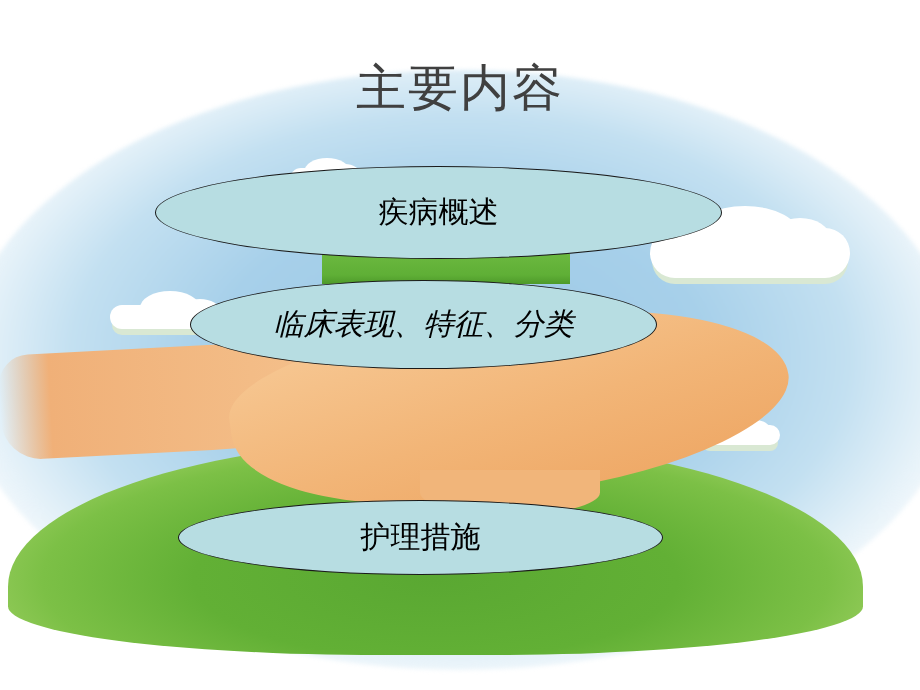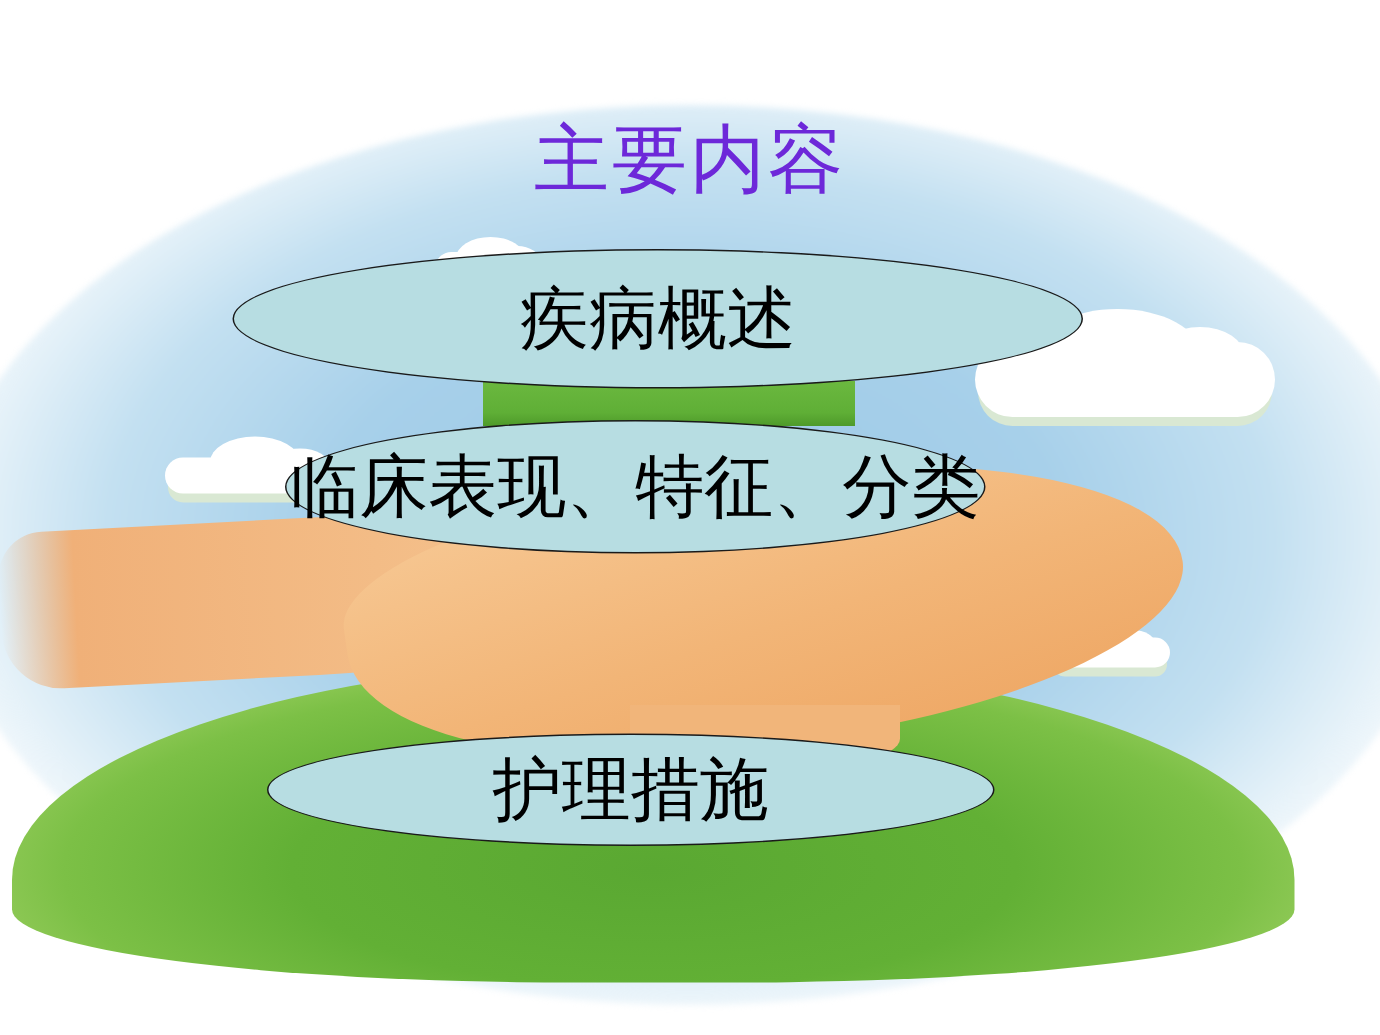--- a/index.html
+++ b/index.html
@@ -100,52 +100,52 @@
       top: 254px;
       width: 248px;
       height: 30px;
       background: linear-gradient(180deg, #6bb83f 0%, #5faf36 70%, #4e9a2a 100%);
     }
 
     
     .title {
       position: absolute;
       left: 0;
-      top: 73px;
+      top: 55px;
       width: 920px;
       text-align: center;
       font-size: 50px;
       line-height: 66px;
-      color: #6d28d9;
+      color: #404040;
       letter-spacing: 2px;
       z-index: 5;
     }
 
     
     .item {
       position: absolute;
       border: 1.5px solid #1a1a1a;
       border-radius: 50%;
       background: #b7dde2;
       display: flex;
       align-items: center;
       justify-content: center;
       box-sizing: border-box;
       z-index: 4;
       cursor: pointer;
     }
     .item-label {
-      font-size: 46px;
+      font-size: 30px;
       color: #000000;
       white-space: nowrap;
     }
     .item-1 { left: 155px; top: 166px; width: 567px; height: 93px; }
-    .item-2 { left: 190px; top: 280px; width: 467px; height: 89px; }
+    .item-2 { left: 190px; top: 280px; width: 467px; height: 89px; font-style: italic; }
     .item-3 { left: 162px; top: 403px; width: 525px; height: 86px; }
-    .item-4 { left: 178px; top: 489px; width: 485px; height: 75px; text-align: right; }
+    .item-4 { left: 178px; top: 500px; width: 485px; height: 75px; text-align: right; }
   </style>
 </head>
 <body>
 
 <div class="slide">
 
   <div class="sky"></div>
   <div class="cloud cloud-1"></div>
   <div class="cloud cloud-2"></div>
   <div class="cloud cloud-3"></div>

